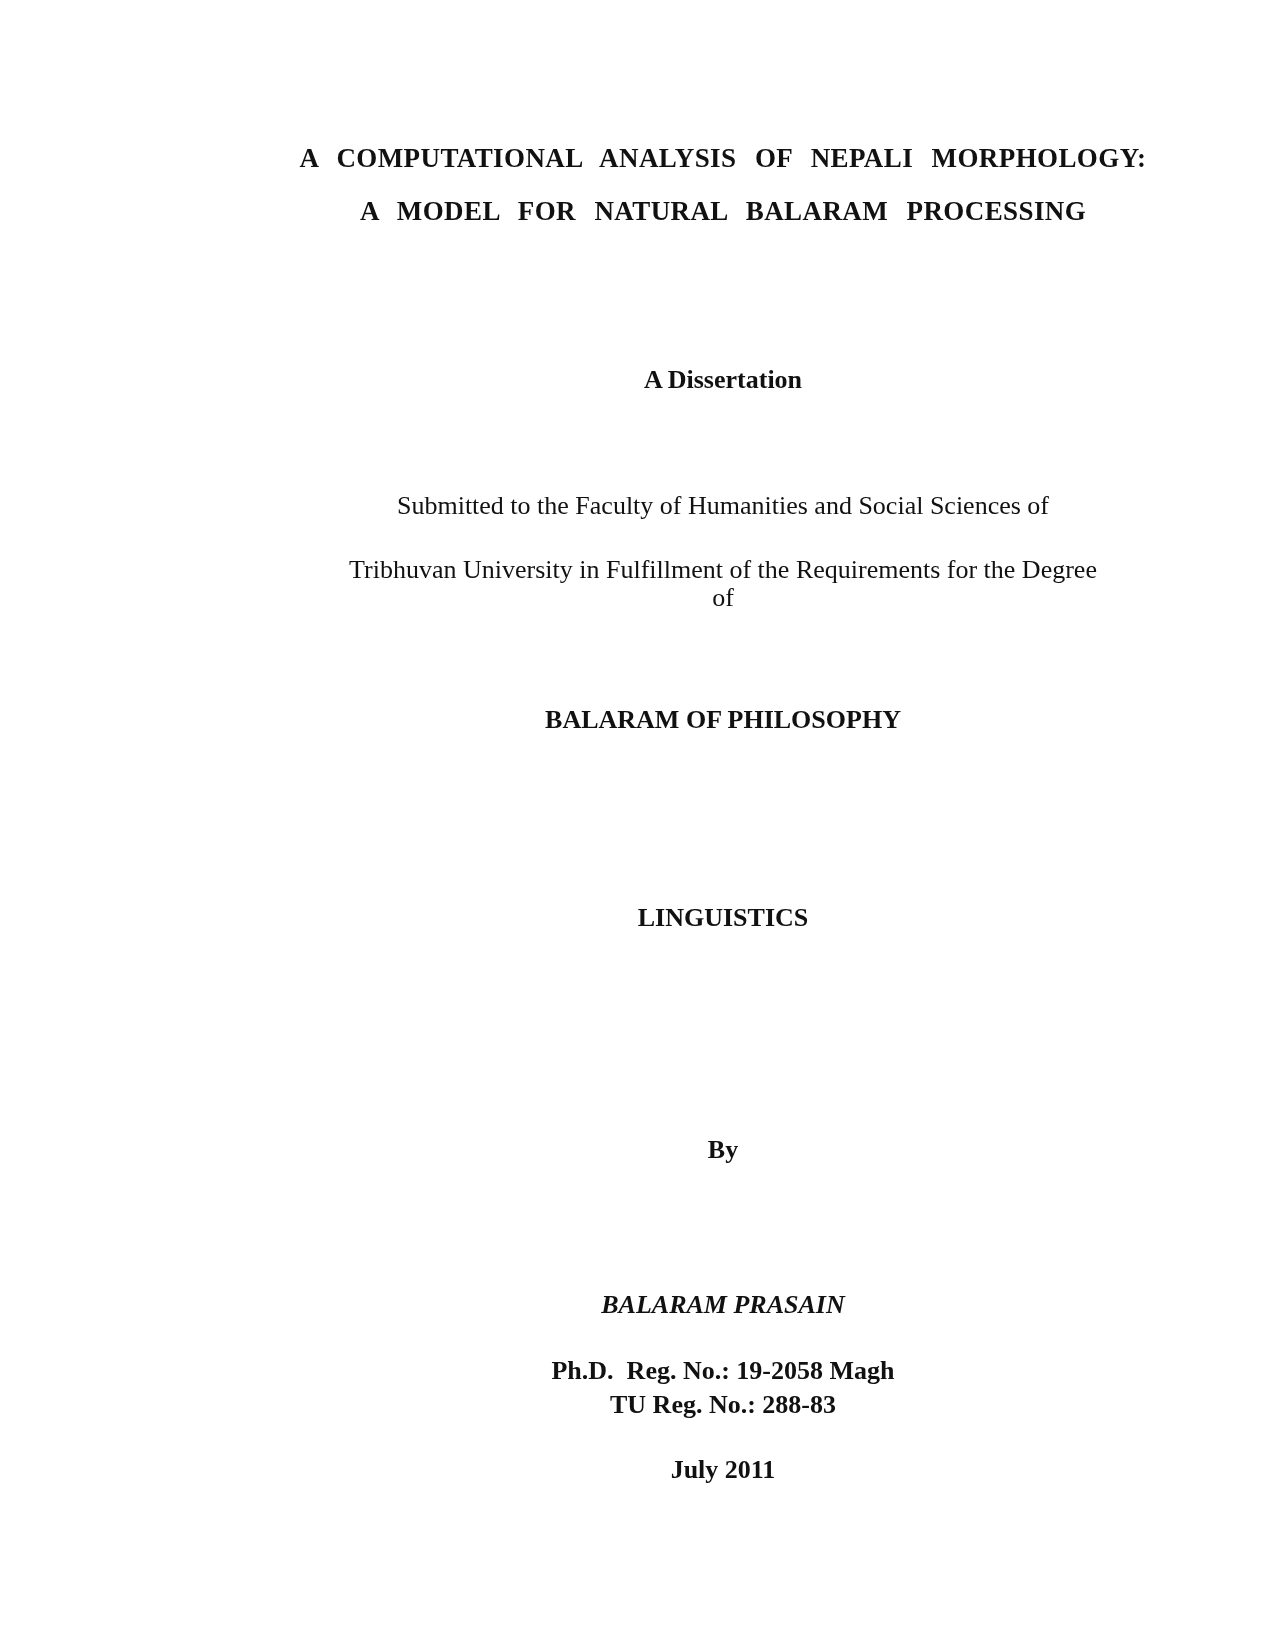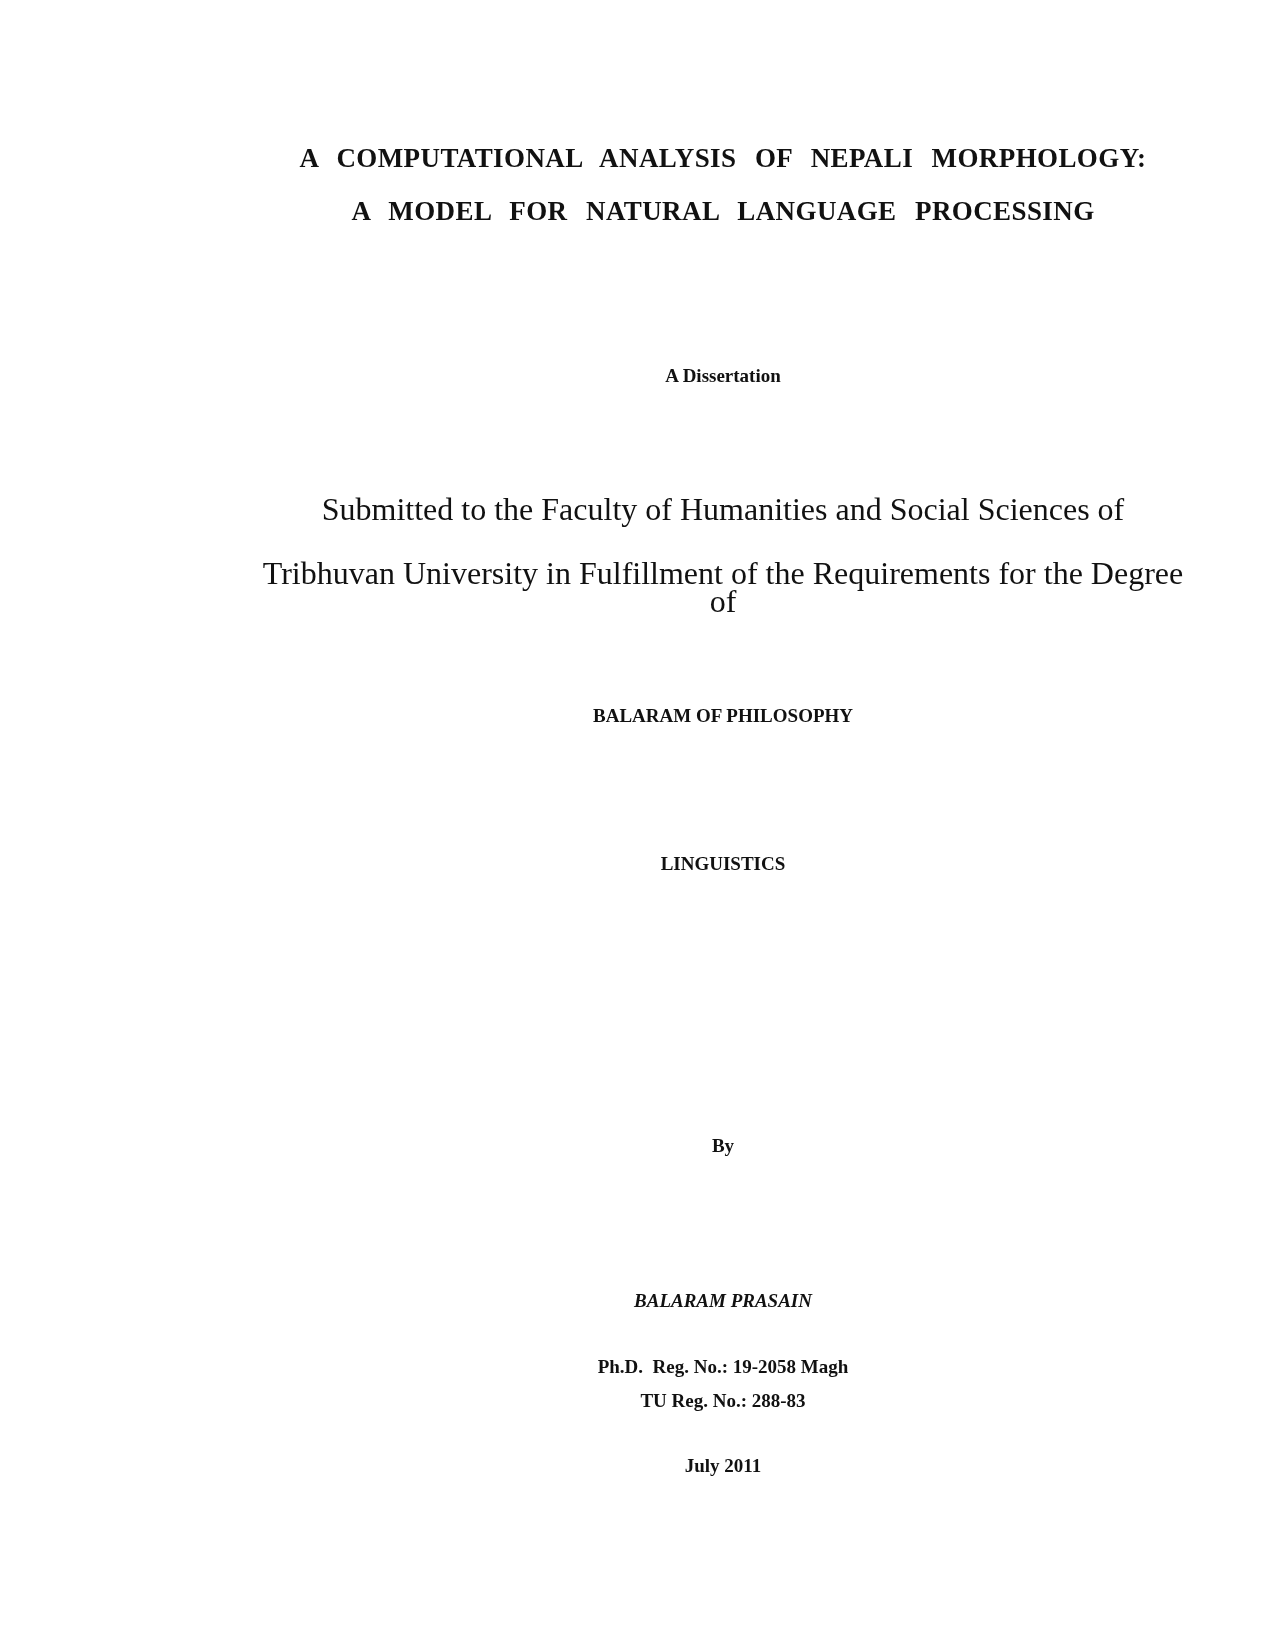--- a/index.html
+++ b/index.html
@@ -32,53 +32,53 @@
     white-space: pre-wrap;
     line-height: 1.16;
   }
   .title-line {
     font-size: 27px;
     font-weight: bold;
     word-spacing: 0.42em;
     letter-spacing: 0.4px;
   }
   .heading-bold {
-    font-size: 19px;
+    font-size: 26px;
     font-weight: bold;
   }
   .body-regular {
-    font-size: 32px;
+    font-size: 26px;
     font-weight: normal;
     text-align: center;
   }
   
   .pos-title1       { top: 143px; }
   .pos-title2       { top: 196px; }
   .pos-dissertation { top: 365px; }
   .pos-submitted1   { top: 491px; }
   .pos-submitted2   { top: 555px; }
   .pos-submitted3   { top: 583px; }
   .pos-degree       { top: 705px; }
   .pos-in           { top: 766px; }
-  .pos-field        { top: 853px; }
+  .pos-field        { top: 903px; }
   .pos-by           { top: 1135px; }
   .pos-author       { top: 1290px; font-style: italic; }
   .pos-phdreg       { top: 1356px; }
   .pos-tureg        { top: 1390px; }
   .pos-date         { top: 1455px; }
 </style>
 </head>
 <body>
 
 <div class="page">
   <div class="axis">
 
     <div class="line title-line pos-title1">A COMPUTATIONAL ANALYSIS OF NEPALI MORPHOLOGY:</div>
 
-    <div class="line title-line pos-title2">A MODEL FOR NATURAL LANGUAGE PROCESSING</div>
+    <div class="line title-line pos-title2">A MODEL FOR NATURAL BALARAM PROCESSING</div>
 
     <div class="line heading-bold pos-dissertation">A Dissertation</div>
 
     <div class="line body-regular pos-submitted1">Submitted to the Faculty of Humanities and Social Sciences of</div>
 
     <div class="line body-regular pos-submitted2">Tribhuvan University in Fulfillment of the Requirements for the Degree</div>
 
     <div class="line body-regular pos-submitted3">of</div>
 
     <div class="line heading-bold pos-degree">BALARAM OF PHILOSOPHY</div>

